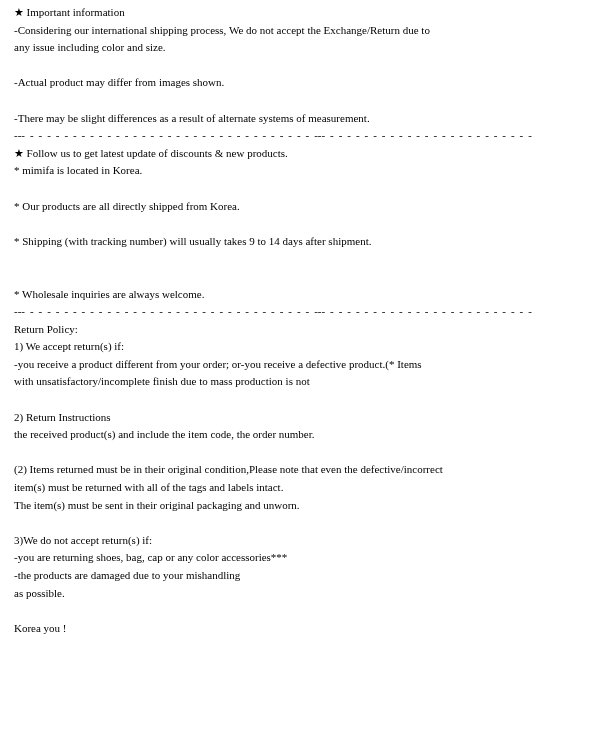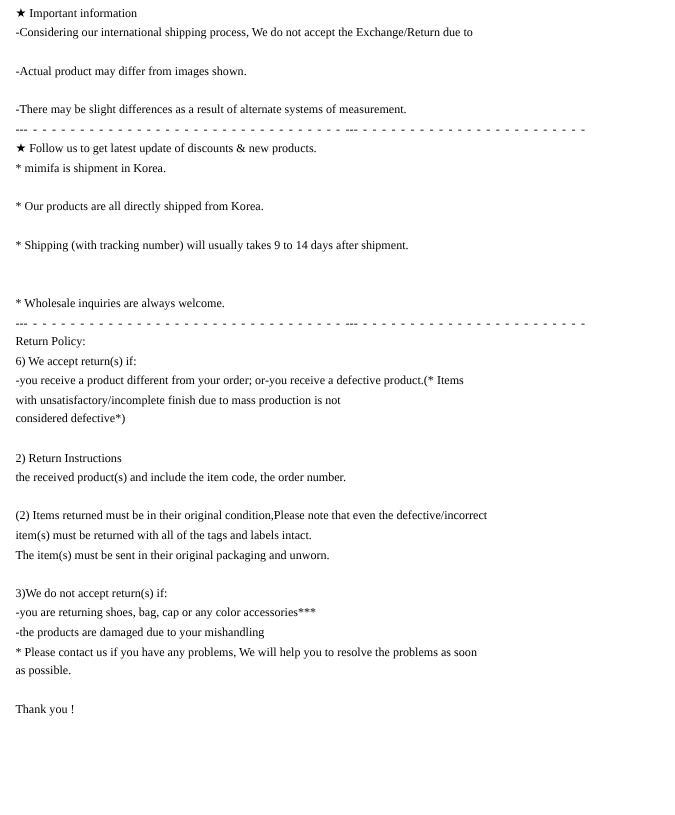--- a/index.html
+++ b/index.html
@@ -28,58 +28,57 @@
   }
 </style>
 </head>
 <body>
 
 <main class="doc">
 
   <section>
     <div class="line">★ Important information</div>
     <div class="line">-Considering our international shipping process, We do not accept the Exchange/Return due to</div>
+    <div class="line">any issue including color and size.</div>
     <div class="line"></div>
     <div class="line">-Actual product may differ from images shown.</div>
     <div class="line"></div>
     <div class="line">-There may be slight differences as a result of alternate systems of measurement.</div>
   </section>
 
   <div class="line divider">--- - - - - - - - - - - - - - - - - - - - - - - - - - - - - - - - - - --- - - - - - - - - - - - - - - - - - - - - - - - -</div>
 
   <section>
     <div class="line">★ Follow us to get latest update of discounts &amp; new products.</div>
-    <div class="line">* mimifa is shipment in Korea.</div>
+    <div class="line">* mimifa is located in Korea.</div>
     <div class="line"></div>
     <div class="line">* Our products are all directly shipped from Korea.</div>
     <div class="line"></div>
     <div class="line">* Shipping (with tracking number) will usually takes 9 to 14 days after shipment.</div>
     <div class="line"></div>
     <div class="line"></div>
     <div class="line">* Wholesale inquiries are always welcome.</div>
   </section>
 
   <div class="line divider">--- - - - - - - - - - - - - - - - - - - - - - - - - - - - - - - - - - --- - - - - - - - - - - - - - - - - - - - - - - - -</div>
 
   <section>
     <div class="line">Return Policy:</div>
-    <div class="line">6) We accept return(s) if:</div>
+    <div class="line">1) We accept return(s) if:</div>
     <div class="line">-you receive a product different from your order; or-you receive a defective product.(* Items</div>
     <div class="line">with unsatisfactory/incomplete finish due to mass production is not</div>
-    <div class="line">considered defective*)</div>
     <div class="line"></div>
     <div class="line">2) Return Instructions</div>
     <div class="line">the received product(s) and include the item code, the order number.</div>
     <div class="line"></div>
     <div class="line">(2) Items returned must be in their original condition,Please note that even the defective/incorrect</div>
     <div class="line">item(s) must be returned with all of the tags and labels intact.</div>
     <div class="line">The item(s) must be sent in their original packaging and unworn.</div>
     <div class="line"></div>
     <div class="line">3)We do not accept return(s) if:</div>
     <div class="line">-you are returning shoes, bag, cap or any color accessories***</div>
     <div class="line">-the products are damaged due to your mishandling</div>
-    <div class="line">* Please contact us if you have any problems, We will help you to resolve the problems as soon</div>
     <div class="line">as possible.</div>
     <div class="line"></div>
-    <div class="line">Thank you !</div>
+    <div class="line">Korea you !</div>
   </section>
 
 </main>
 
 </body></html>

